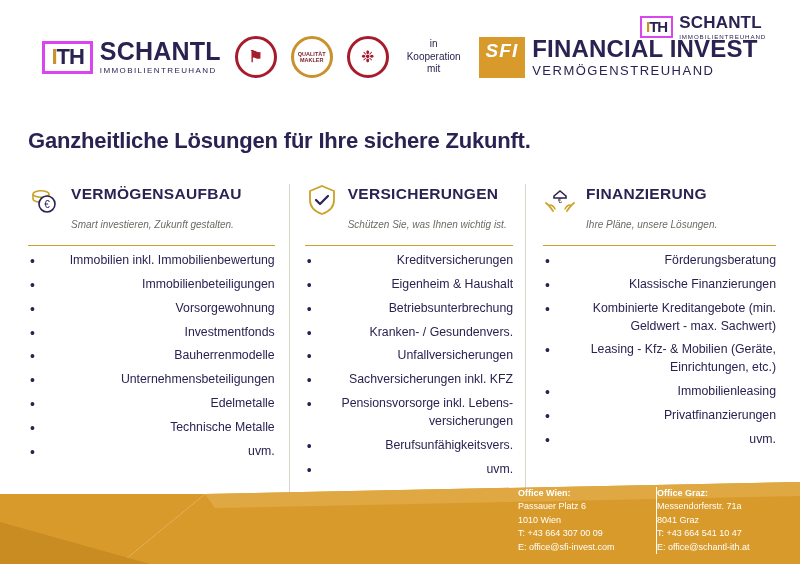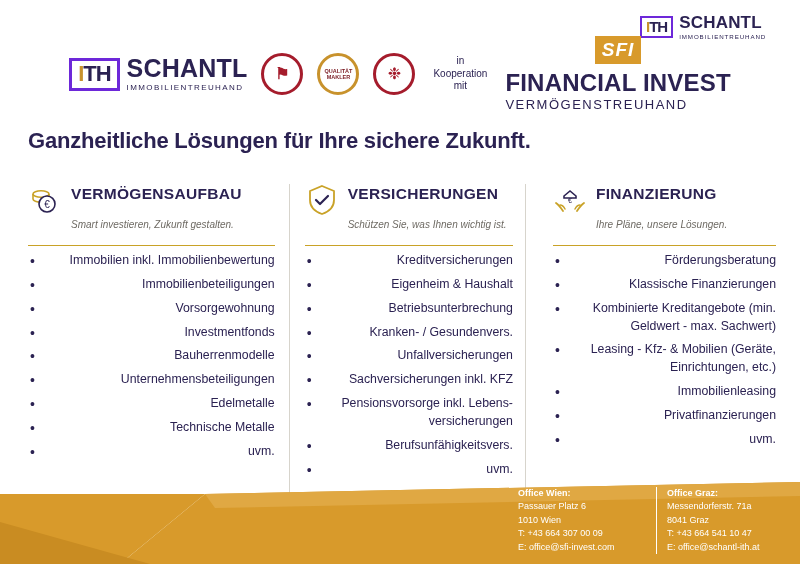--- a/index.html
+++ b/index.html
@@ -24,21 +24,21 @@
 
   .logo-ith-top {
     position: absolute;
     top: 14px;
     left: 640px;
     display: flex;
     align-items: center;
     gap: 6px;
   }
   .ith-mark {
-    border: 2px solid #6d28d9;
+    border: 2px solid #d946ef;
     color: #2b2252;
     font-weight: bold;
     font-size: 15px;
     letter-spacing: -1px;
     padding: 1px 4px 2px 4px;
     line-height: 1;
   }
   .ith-mark .i { color: #c8922c; }
   .ith-words-name {
     color: #2b2252;
@@ -116,23 +116,21 @@
   .coop {
     color: #2b2252;
     font-size: 10px;
     line-height: 1.25;
     text-align: center;
     margin: 0 4px;
   }
 
   .logo-sfi {
     display: flex;
-    align-items: center;
     gap: 7px;
-    flex-direction: column;
   }
   .sfi-mark {
     background: #d89a2b;
     color: #ffffff;
     font-weight: bold;
     font-style: italic;
     font-size: 19px;
     letter-spacing: 1px;
     padding: 4px 7px 5px 7px;
     line-height: 1;
@@ -170,21 +168,21 @@
     left: 28px;
     right: 24px;
     display: flex;
   }
   .col {
     position: relative;
     box-sizing: border-box;
   }
   .col-1 { width: 265px; padding-right: 14px; }
   .col-2 { width: 240px; padding-left: 16px; padding-right: 12px; }
-  .col-3 { width: 255px; padding-left: 28px; }
+  .col-3 { width: 255px; padding-left: 18px; }
   .col-2::before, .col-3::before {
     content: "";
     position: absolute;
     left: 0;
     top: 2px;
     bottom: -196px;
     width: 1px;
     background: #d7d4cc;
   }
 
@@ -262,21 +260,20 @@
     bottom: 10px;
     left: 518px;
     display: flex;
     color: #ffffff;
     font-size: 9px;
     line-height: 1.5;
   }
   .contact-block { width: 132px; }
   .contact-block.second {
     border-left: 1px solid #ffffff;
-    padding-left: 10px;
     margin-left: 6px;
   }
   .contact-title { font-weight: bold; }
 </style>
 </head>
 <body>
 
 <div class="header">
 
   <div class="logo-ith-top">

